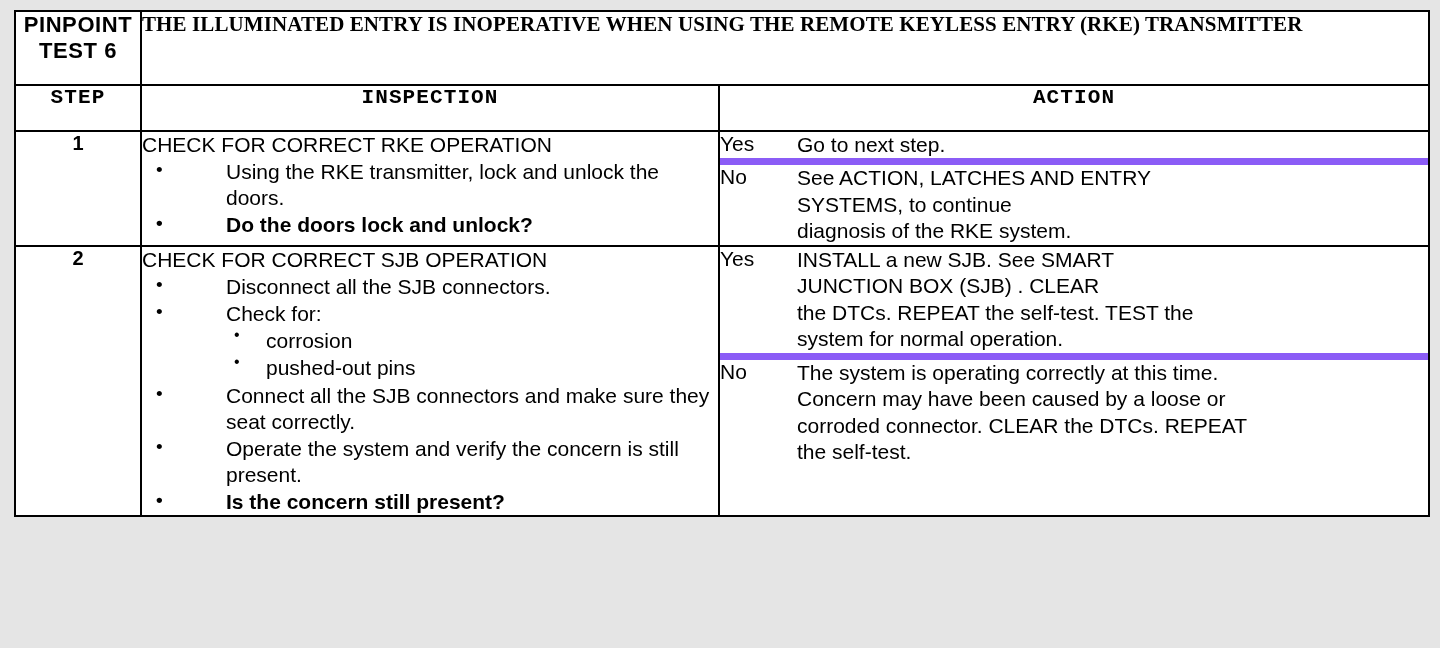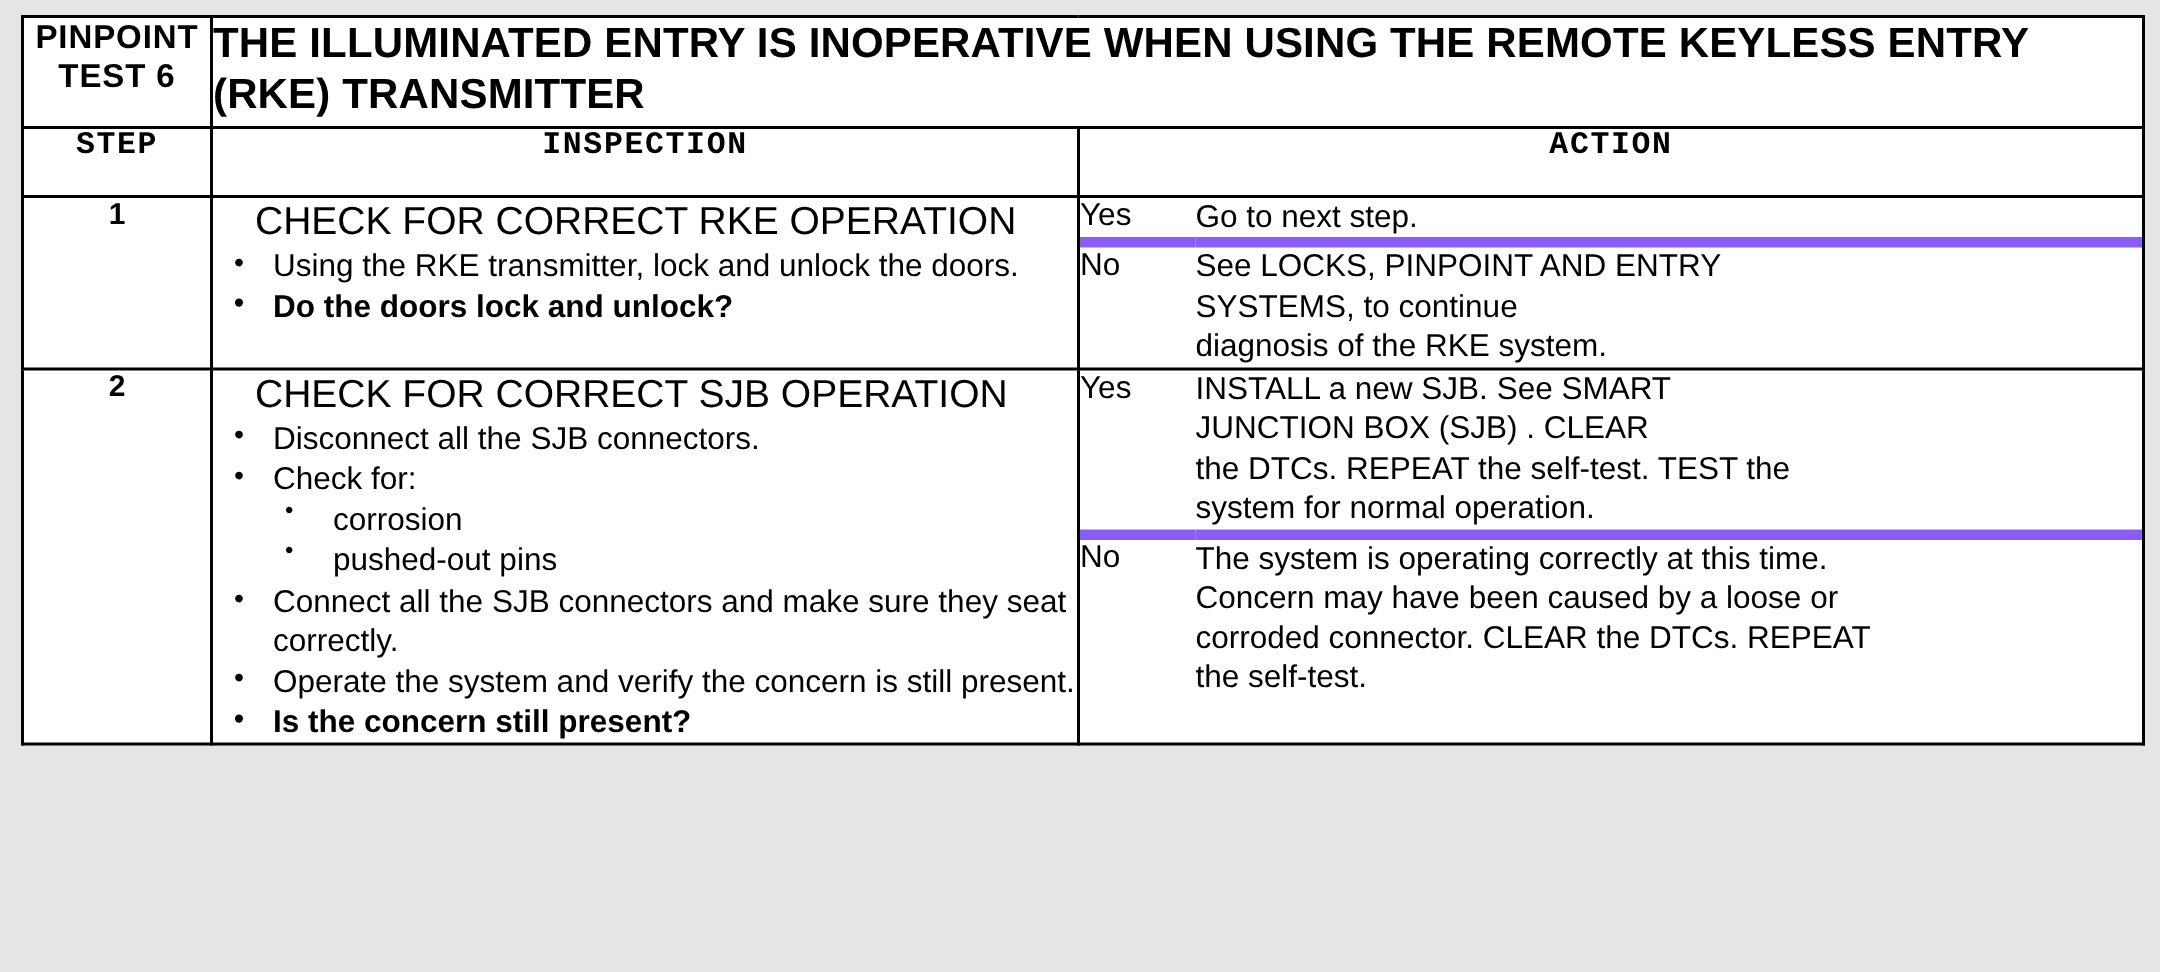--- a/index.html
+++ b/index.html
@@ -47,24 +47,25 @@
   .hdr-test-label {
     font-size: 22px;
     font-weight: bold;
     letter-spacing: 0.6px;
   }
   .hdr-title-cell {
     vertical-align: top;
     padding: 8px 10px 6px 12px;
   }
   .hdr-title-text {
-    font-size: 28px;
+    font-size: 21px;
     font-weight: bold;
     line-height: 1.22;
     letter-spacing: 0.1px;
+    font-family: Liberation Serif, serif;
   }
 
   
   .colhdr {
     height: 44px;
     text-align: center;
     vertical-align: middle;
     font-size: 21px;
     font-weight: bold;
     letter-spacing: 1.1px;
@@ -76,34 +77,33 @@
     text-align: center;
     font-size: 20px;
     font-weight: bold;
     padding-top: 9px;
   }
 
   .inspection-cell {
     padding: 6px 8px 8px 14px;
   }
   .insp-title {
-    font-size: 26px;
+    font-size: 21px;
     line-height: 1.2;
     margin-bottom: 2px;
     white-space: nowrap;
-    padding-left: 28px;
   }
   ul.insp-list {
     list-style: none;
     margin: 0;
     padding: 0;
   }
   ul.insp-list > li {
     position: relative;
-    padding-left: 40px;
+    padding-left: 84px;
     font-size: 21px;
     line-height: 1.24;
     margin-top: 1px;
   }
   ul.insp-list > li::before {
     content: "\2022";
     position: absolute;
     left: 14px;
     top: -1px;
     font-size: 19px;
@@ -214,21 +214,21 @@
             <tbody>
               <tr>
                 <td class="branch-yn">Yes</td>
                 <td class="branch-action">
                   <span class="action-line">Go to next step.</span>
                 </td>
               </tr>
               <tr class="branch-row-sep">
                 <td class="branch-yn">No</td>
                 <td class="branch-action">
-                  <span class="action-line">See LOCKS, PINPOINT AND ENTRY
+                  <span class="action-line">See ACTION, LATCHES AND ENTRY
 SYSTEMS, to continue
 diagnosis of the RKE system.</span>
                 </td>
               </tr>
             </tbody>
           </table>
         </td>
       </tr>
 
       <tr>

